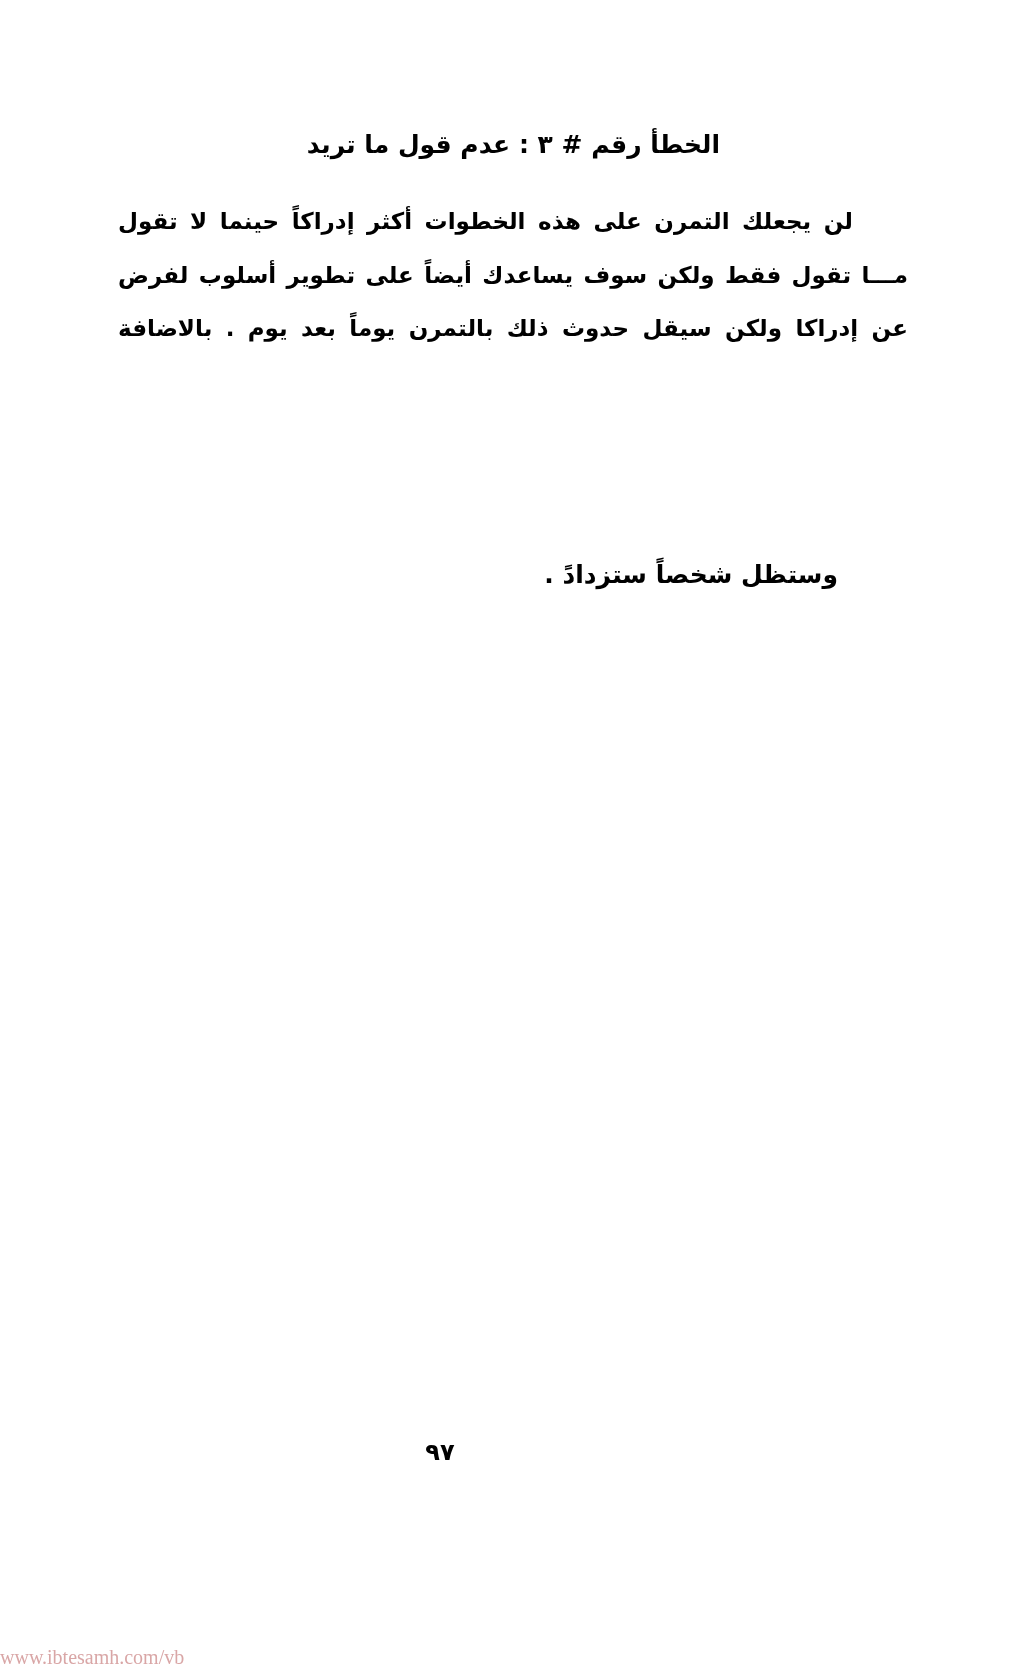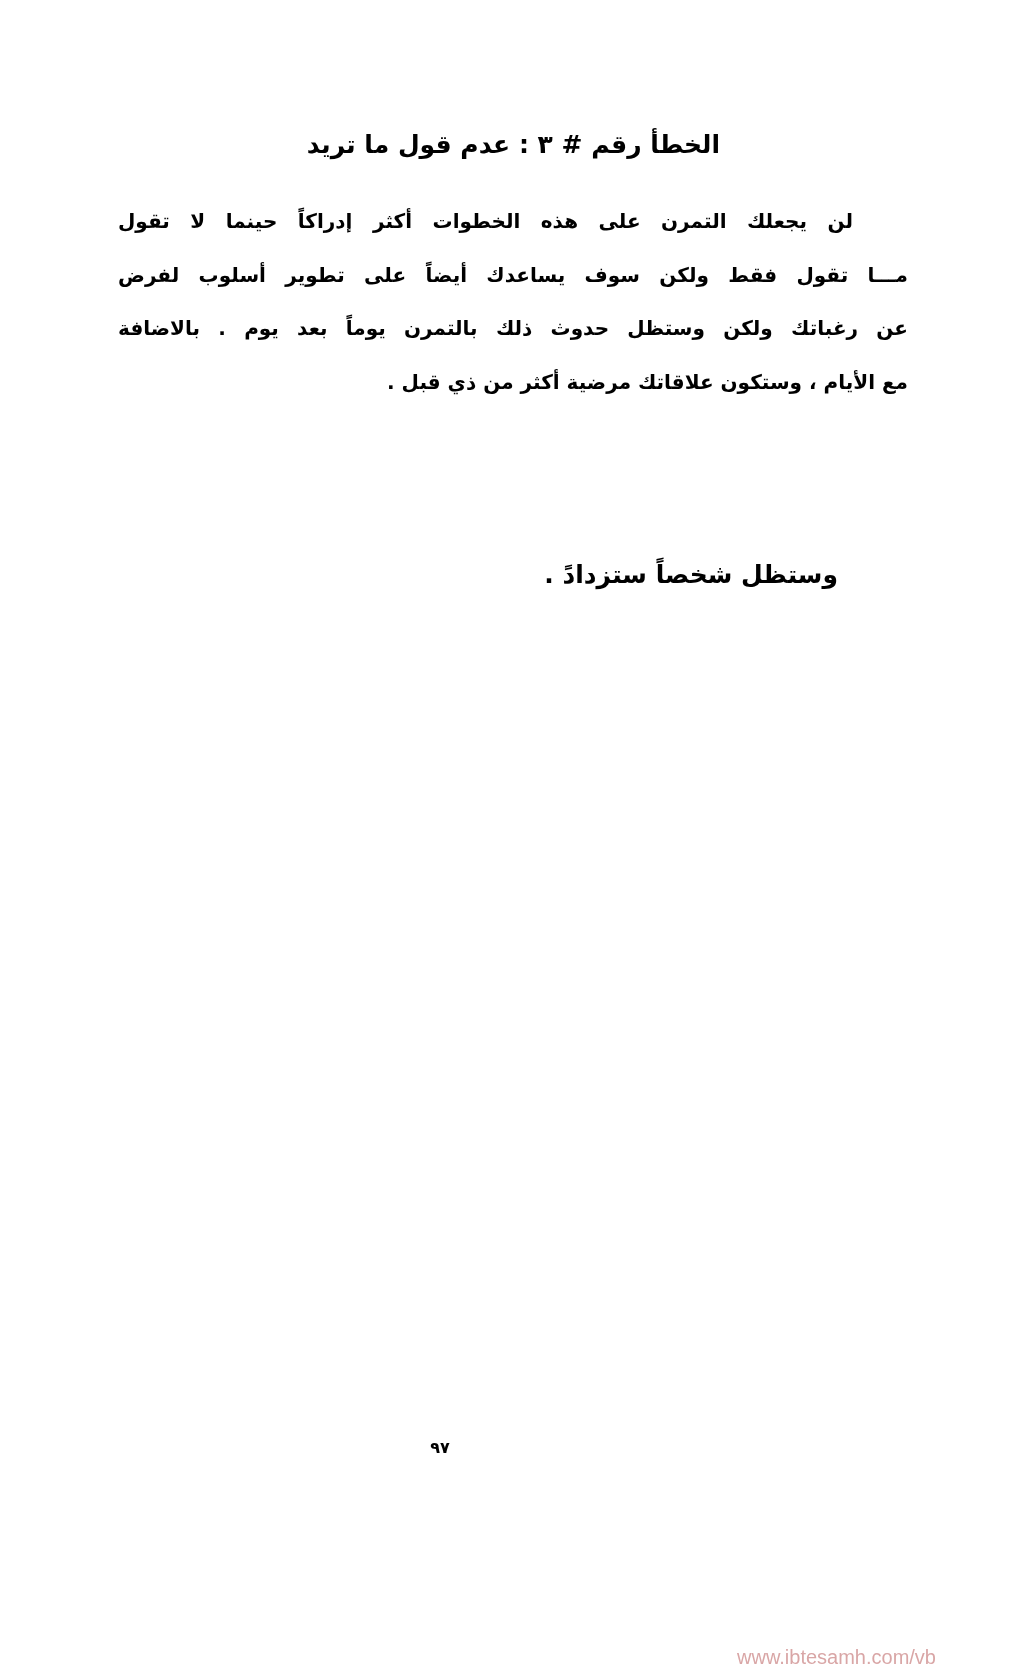--- a/index.html
+++ b/index.html
@@ -1,37 +1,36 @@
 <!DOCTYPE html>
 <html><head>
   <meta charset="utf-8">
   <style>
     html, body { margin:0; padding:0; background:#ffffff; }
     body { width:1020px; height:1680px; position:relative; overflow:hidden; font-family:"DejaVu Sans", sans-serif; color:#000; }
     .page { position:absolute; left:0; top:0; width:1020px; height:1680px; }
     .title { position:absolute; top:115px; right:300px; width:600px; text-align:right; direction:rtl; font-size:25px; font-weight:bold; line-height:60px; }
-    .para { position:absolute; top:195px; left:118px; width:790px; direction:rtl; text-align:justify; font-size:20px; line-height:53.5px; font-weight:bold; }
+    .para { position:absolute; top:195px; left:118px; width:790px; direction:rtl; text-align:justify; font-size:23px; line-height:53.5px; font-weight:bold; }
     .para .line { display:block; text-align:justify; text-align-last:justify; white-space:nowrap; }
     .para .line.first { padding-right:55px; }
     .para .line.last { text-align-last:right; }
     .closing { position:absolute; top:560px; right:182px; direction:rtl; font-size:25px; font-weight:bold; }
-    .page-num { position:absolute; top:1438px; left:0; width:880px; text-align:center; font-size:16px; font-weight:bold; }
-    .watermark { position:absolute; top:1646px; left:0; width:936px; text-align:right; font-family:Liberation Sans, sans-serif; font-size:20px; color:#d9a6a6; }
+    .page-num { position:absolute; top:1438px; left:0; width:880px; text-align:center; font-size:24px; font-weight:bold; }
+    .watermark { position:absolute; top:1646px; left:0; width:936px; text-align:left; font-family:Liberation Serif, serif; font-size:20px; color:#d9a6a6; }
   </style>
 </head>
 <body>
 
 <div class="page">
   <div class="title">الخطأ رقم # ٣ : عدم قول ما تريد</div>
 
   <div class="para">
     <span class="line first">لن يجعلك التمرن على هذه الخطوات أكثر إدراكاً حينما لا تقول</span>
     <span class="line">مـــا تقول فقط ولكن سوف يساعدك أيضاً على تطوير أسلوب لفرض</span>
-    <span class="line">عن رغباتك ولكن وستظل حدوث ذلك بالتمرن يوماً بعد يوم . بالاضافة</span>
-    <span class="line last">مع الأيام ، وستكون علاقاتك مرضية أكثر من ذي قبل .</span>
+    <span class="line">عن إدراكا ولكن سيقل حدوث ذلك بالتمرن يوماً بعد يوم . بالاضافة</span>
   </div>
 
   <div class="closing">وستظل شخصاً ستزدادً .</div>
 
   <div class="page-num">٩٧</div>
 
   <div class="watermark">www.ibtesamh.com/vb</div>
 </div>
 
 </body></html>

